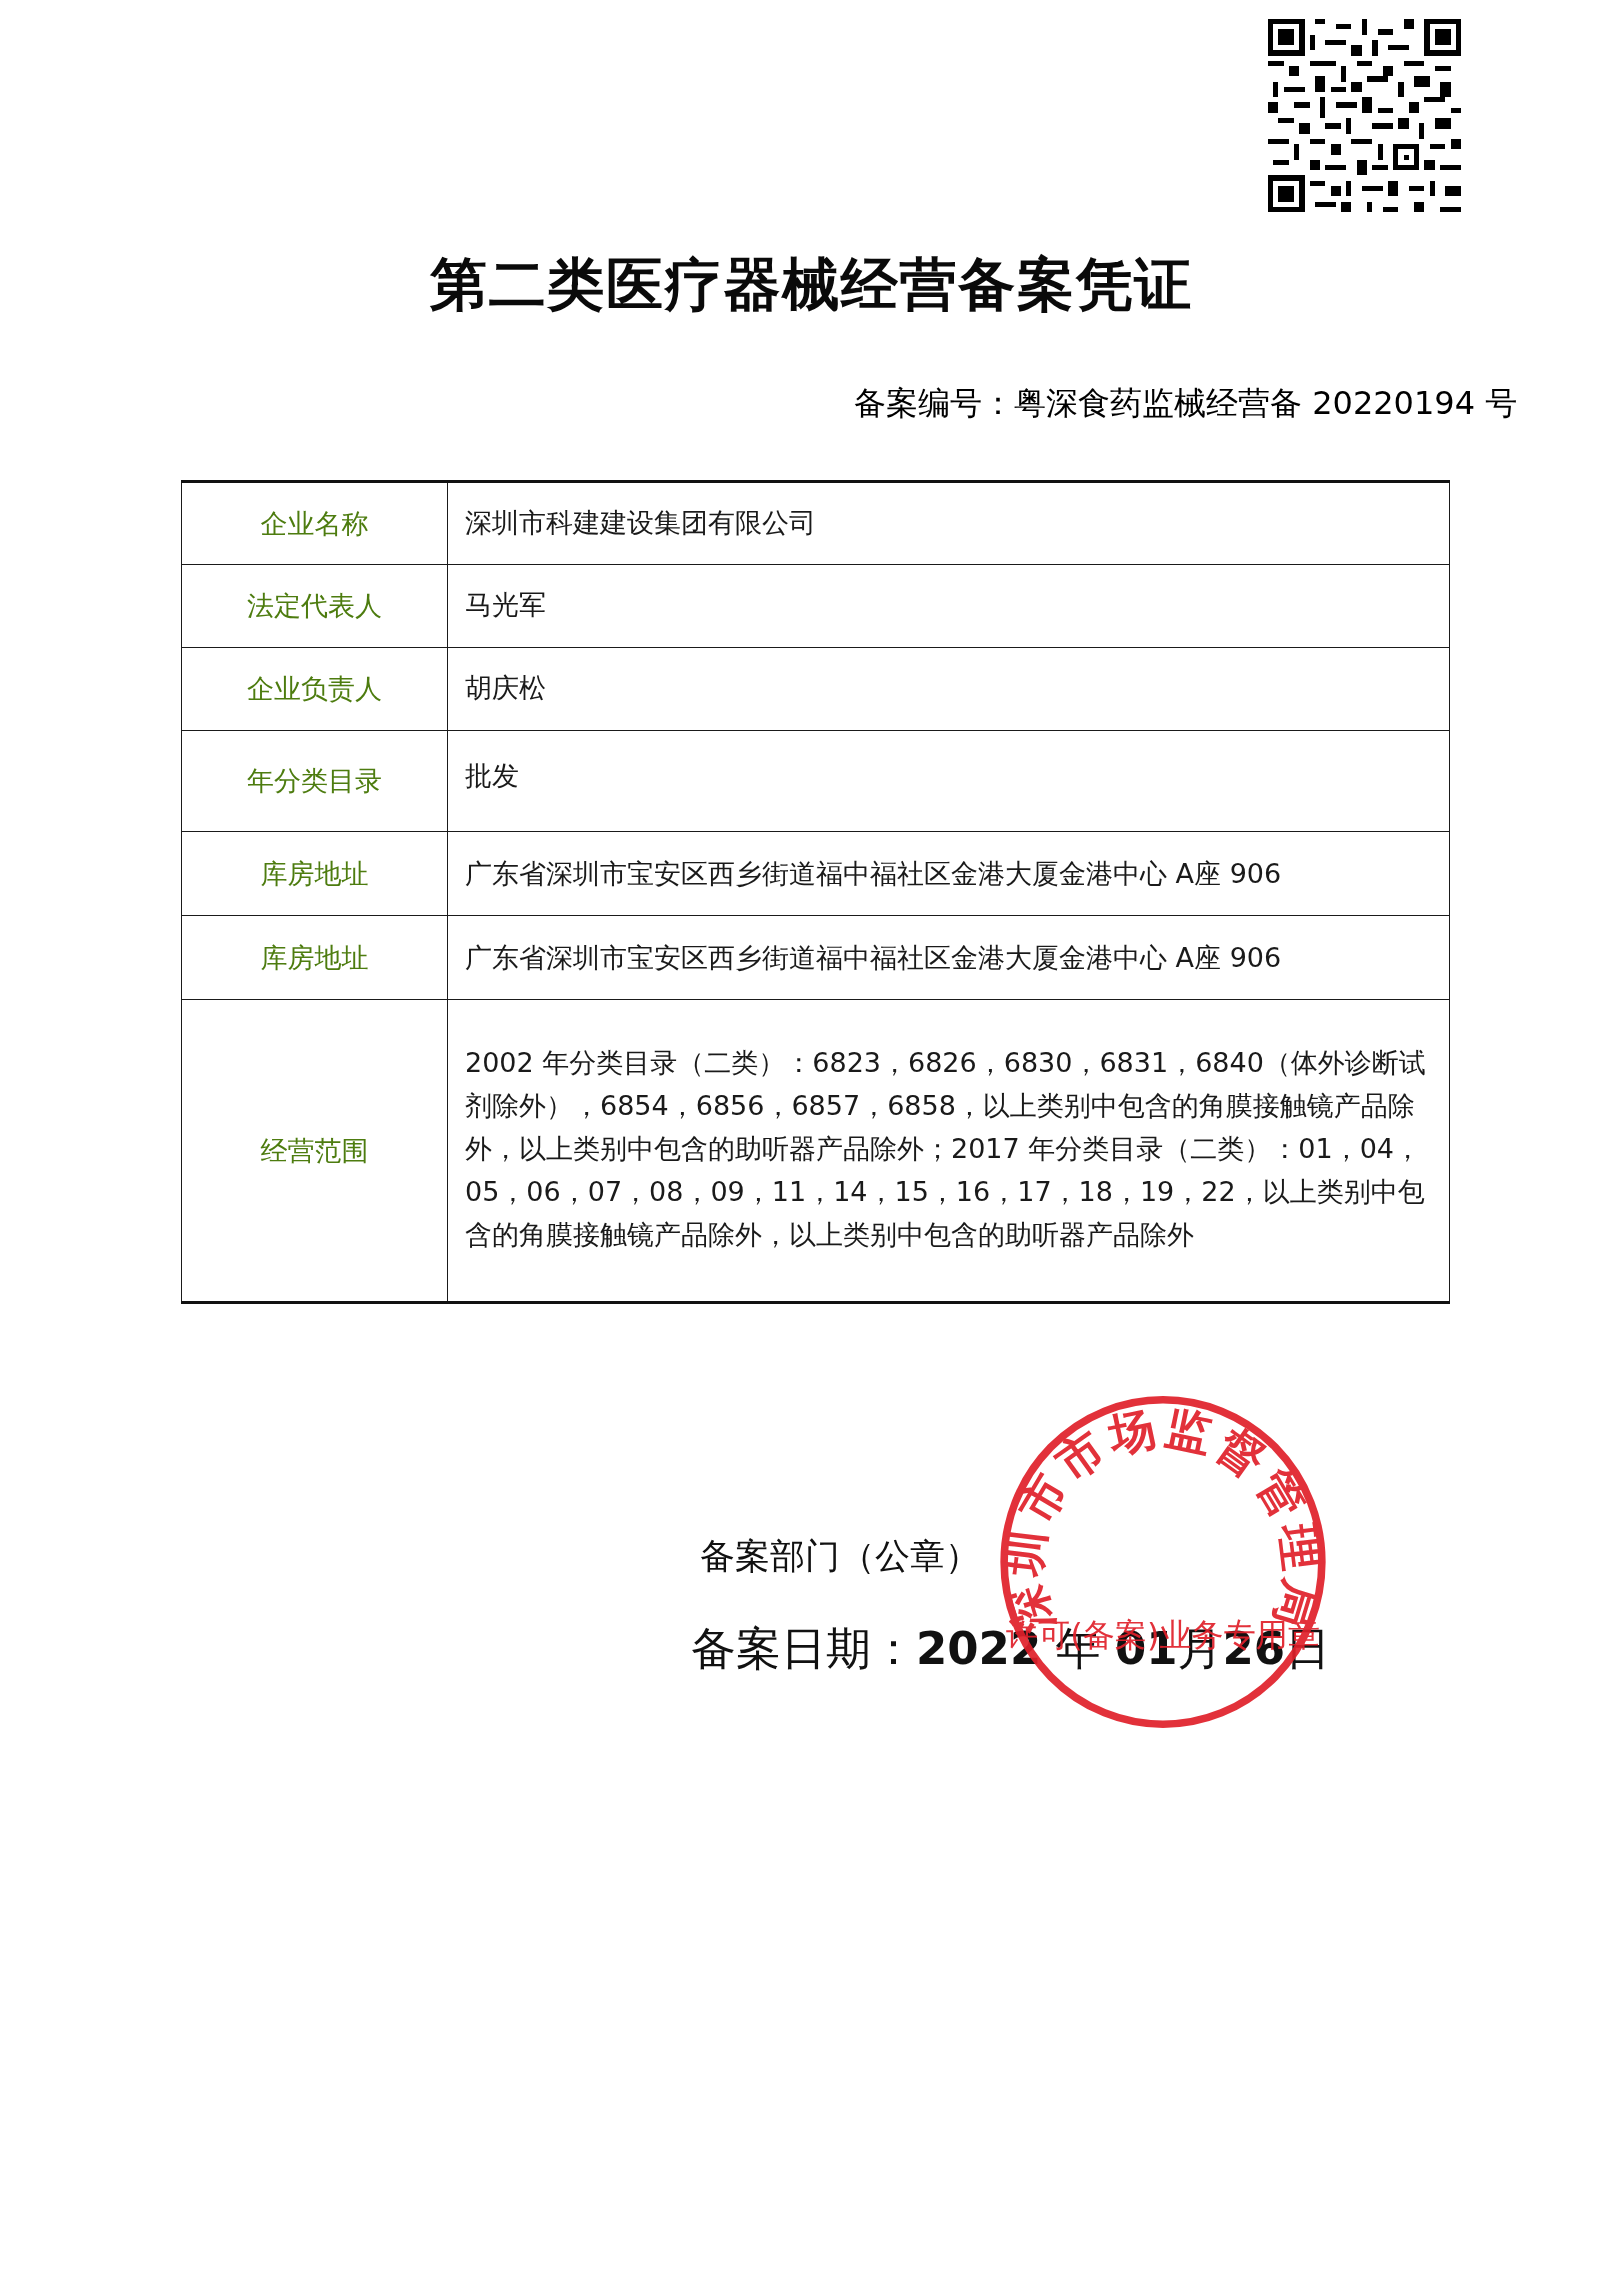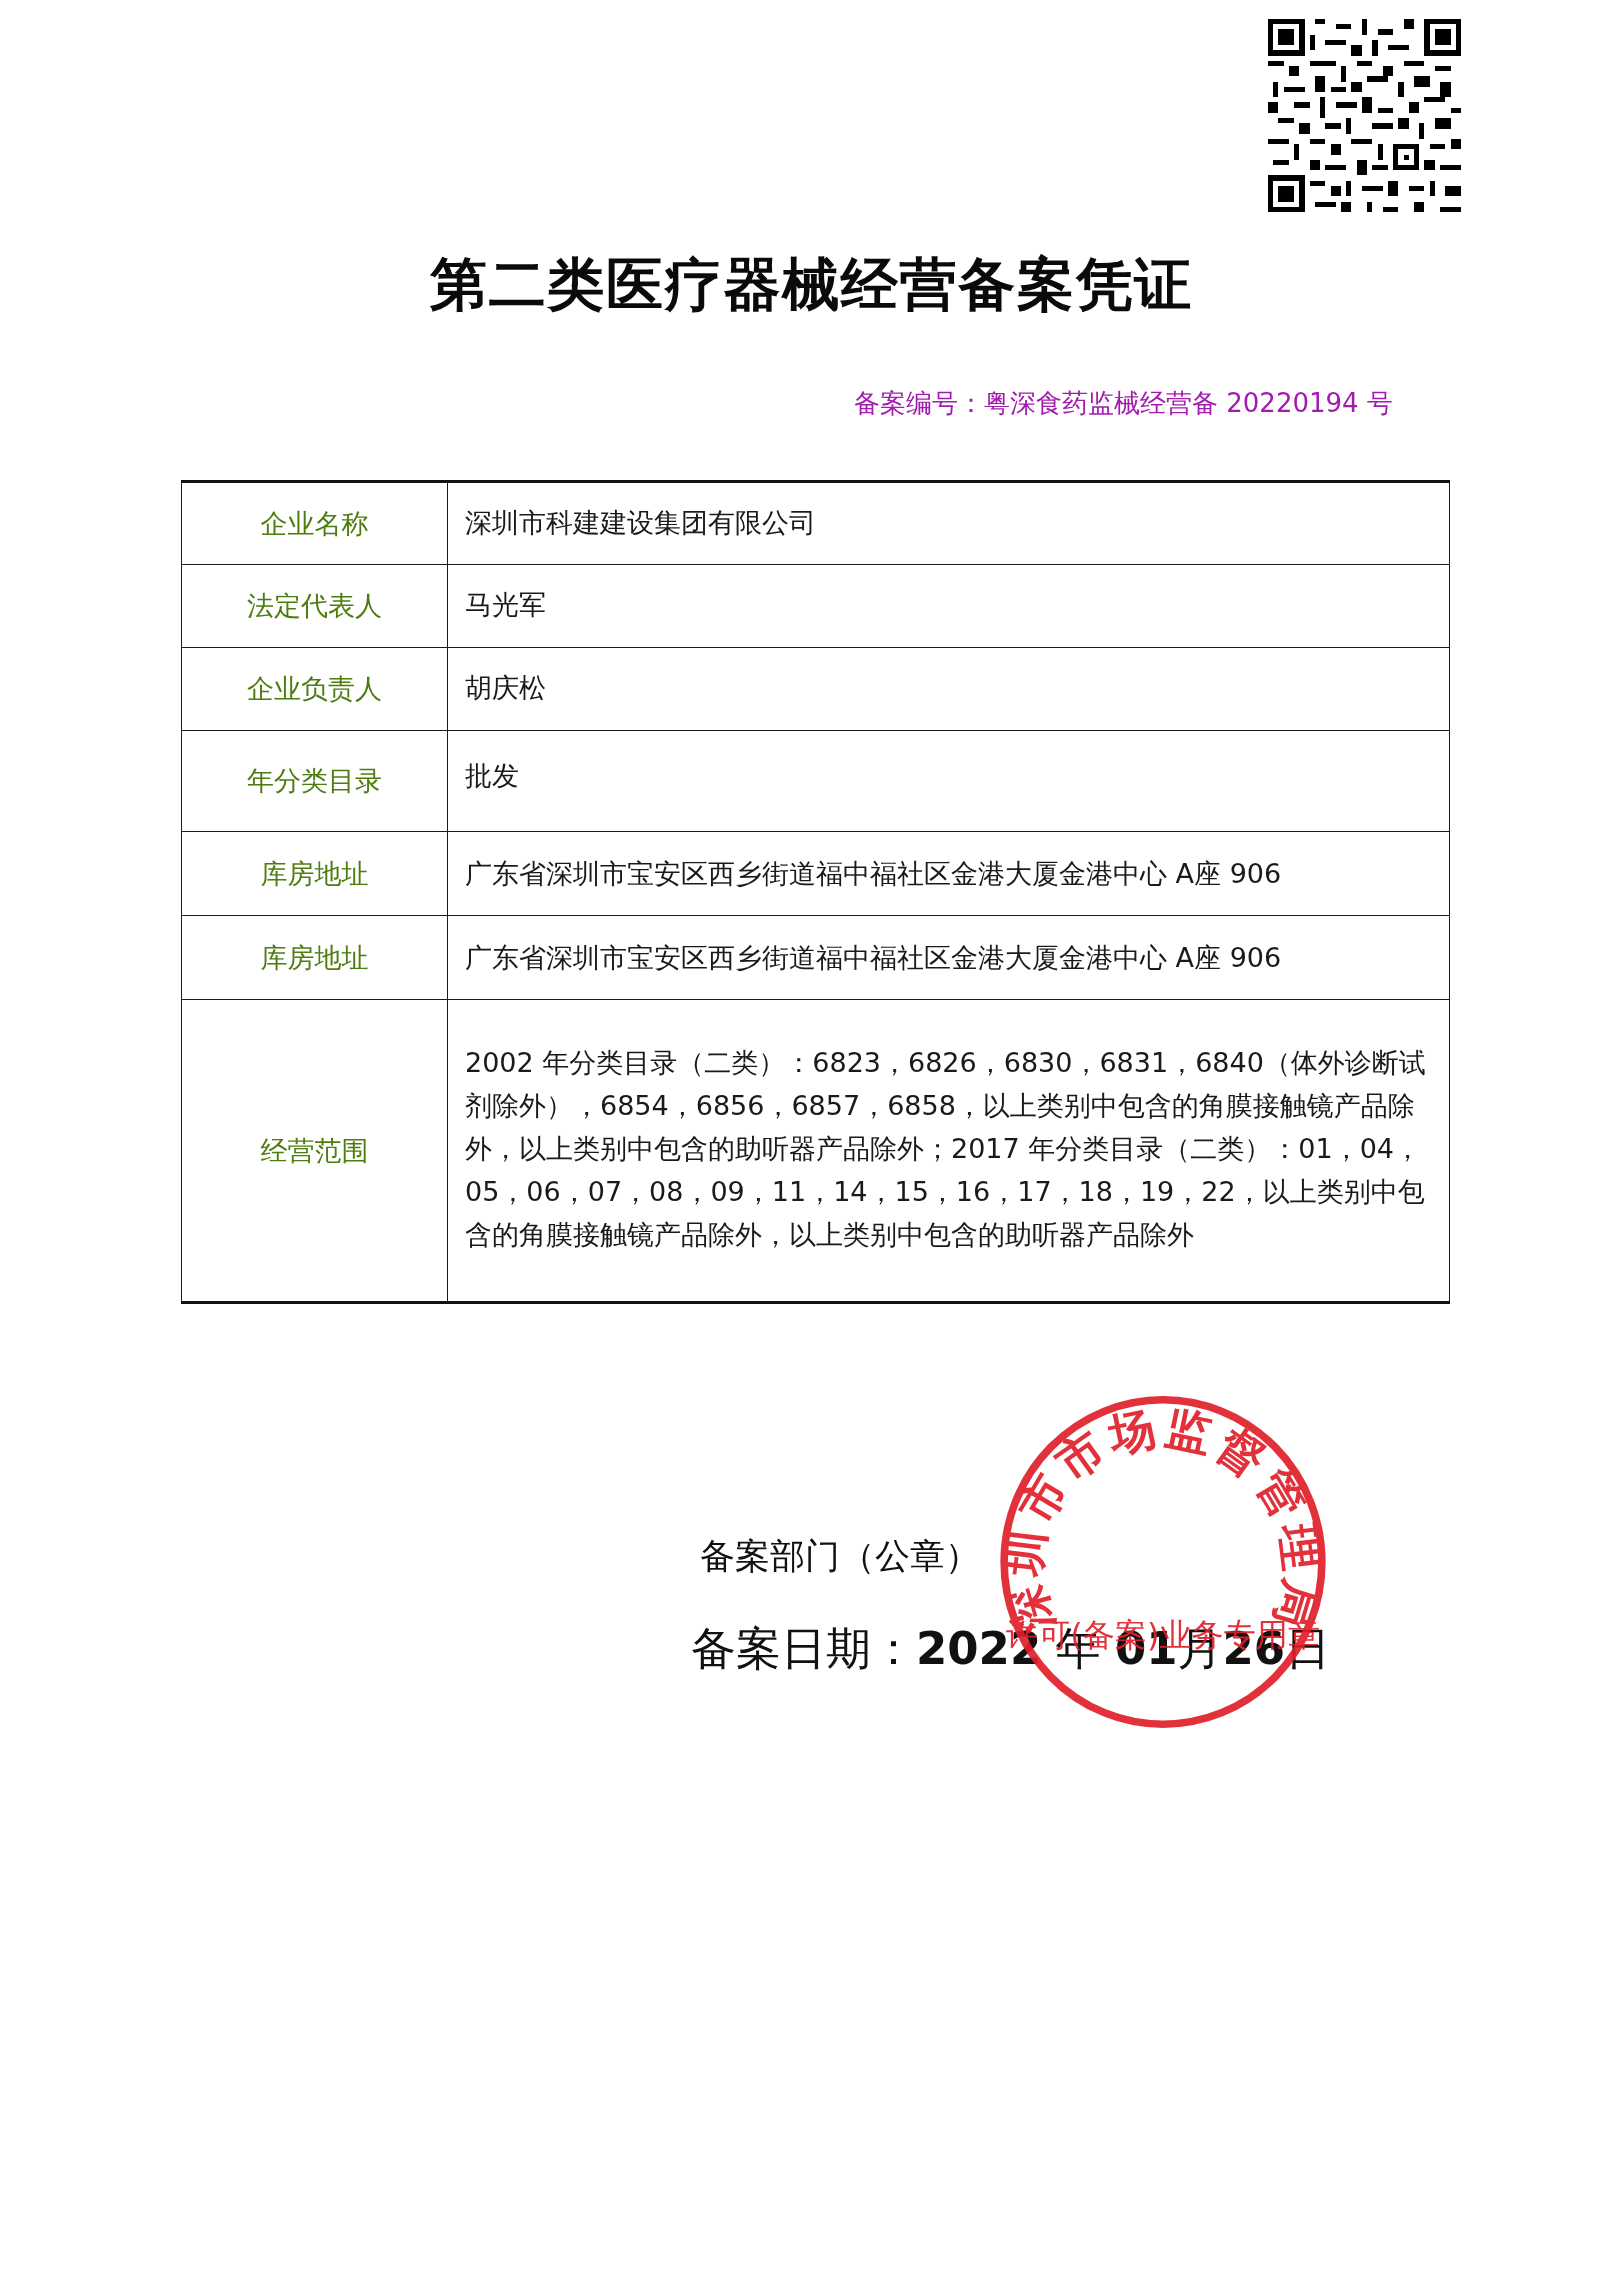--- a/index.html
+++ b/index.html
@@ -32,23 +32,23 @@
       font-size: 57px;
       letter-spacing: 1.7px;
       font-weight: bold;
       color: #0a0a0a;
       line-height: 68px;
     }
     .record-no {
       position: absolute;
       top: 385px;
       left: 854px;
-      font-size: 26px;
+      font-size: 32px;
       line-height: 37px;
-      color: #a21caf;
+      color: #000000;
       white-space: nowrap;
     }
     .info-table {
       position: absolute;
       left: 181px;
       top: 480px;
       width: 1269px;
       border-collapse: collapse;
       table-layout: fixed;
     }

